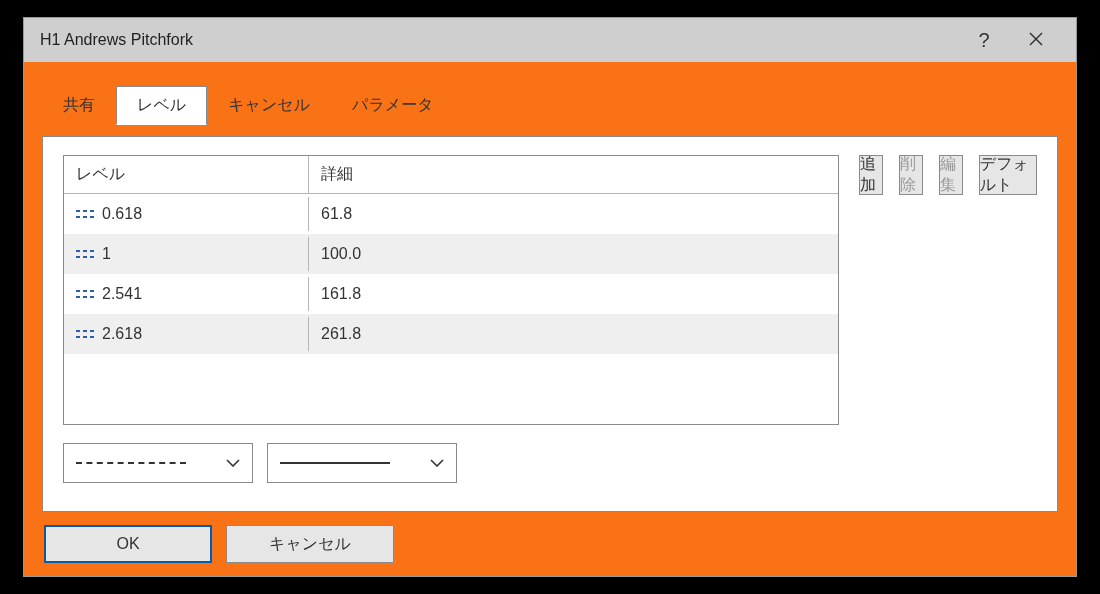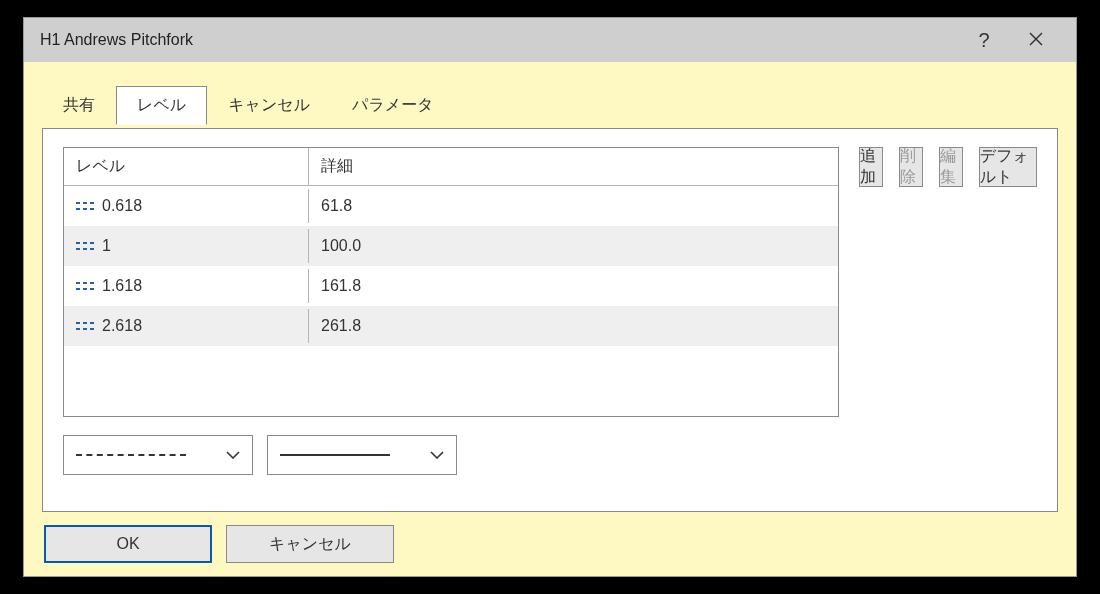--- a/index.html
+++ b/index.html
@@ -13,21 +13,21 @@
       background: #000;
       display: flex;
       align-items: center;
       justify-content: center;
       width: 1100px;
       height: 594px;
     }
     .dialog {
       width: 1054px;
       height: 560px;
-      background: #fef9c3;
+      background: #f97316;
       border: 1px solid #9a9a9a;
       display: flex;
       flex-direction: column;
     }
     .titlebar {
       height: 44px;
       display: flex;
       align-items: center;
       padding: 0 16px;
       background: #cfcfcf;
@@ -48,21 +48,21 @@
       font-size: 20px;
       margin-left: 4px;
     }
     .titlebar-btn svg {
       stroke: #333;
       stroke-width: 1.5;
     }
     .tabstrip {
       display: flex;
       align-items: center;
-      padding: 24px 18px 4px 18px;
+      padding: 24px 18px 12px 18px;
       gap: 0;
     }
     .tab {
       padding: 8px 20px 8px 20px;
       font-size: 16px;
       color: #333;
       border: 1px solid transparent;
       border-bottom: none;
       cursor: pointer;
       position: relative;
@@ -285,21 +285,21 @@
             <div class="grid-cell col-detail">100.0</div>
           </div>
           <div class="grid-row">
             <div class="grid-cell col-level">
               <span class="level-icon">
                 <svg width="20" height="10">
                     <line x1="0" y1="2" x2="20" y2="2" stroke="#2a5fa8" stroke-width="2" stroke-dasharray="4 3"></line>
                     <line x1="0" y1="8" x2="20" y2="8" stroke="#2a5fa8" stroke-width="2" stroke-dasharray="4 3"></line>
                   </svg>
               </span>
-              <span>1.618</span>
+              <span>2.541</span>
             </div>
             <div class="grid-cell col-detail">161.8</div>
           </div>
           <div class="grid-row">
             <div class="grid-cell col-level">
               <span class="level-icon">
                 <svg width="20" height="10">
                     <line x1="0" y1="2" x2="20" y2="2" stroke="#2a5fa8" stroke-width="2" stroke-dasharray="4 3"></line>
                     <line x1="0" y1="8" x2="20" y2="8" stroke="#2a5fa8" stroke-width="2" stroke-dasharray="4 3"></line>
                   </svg>

